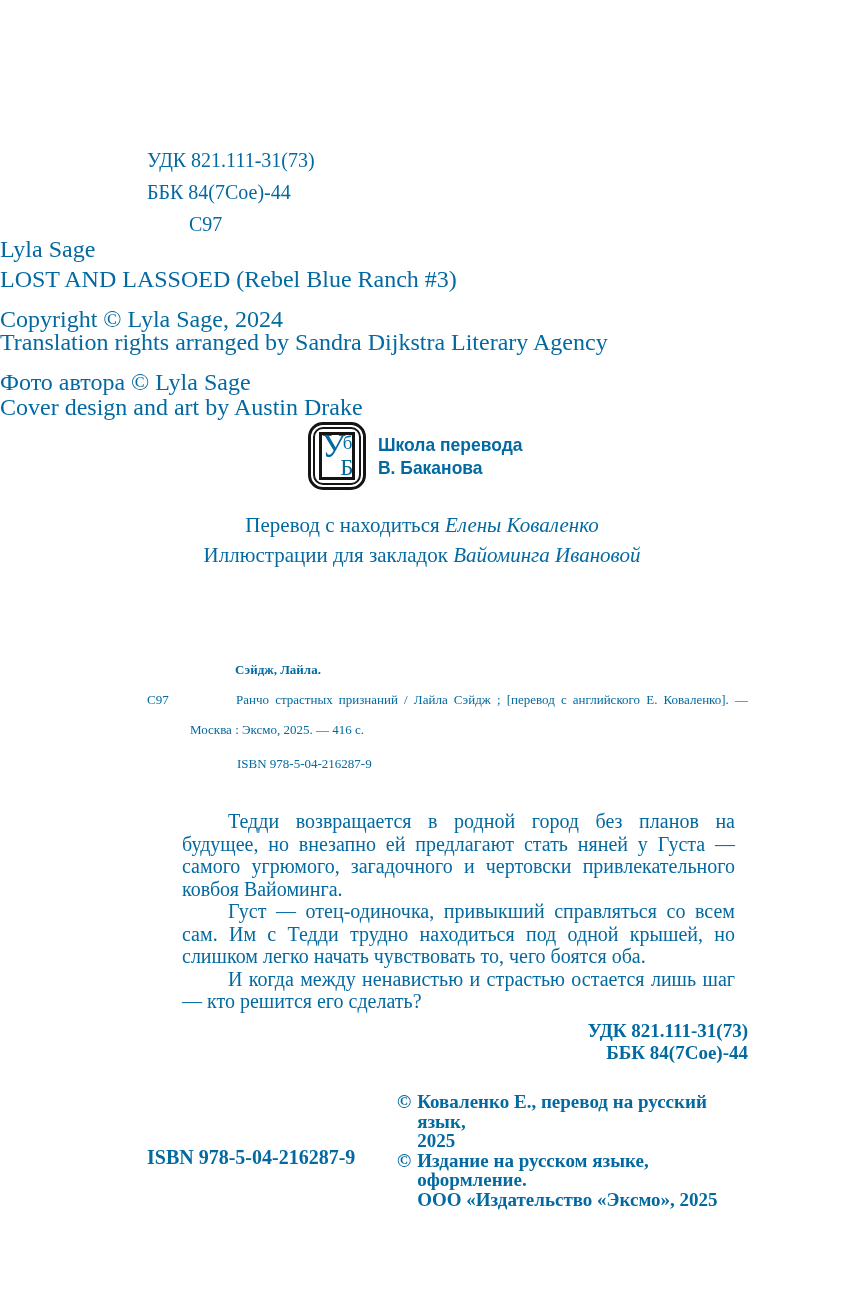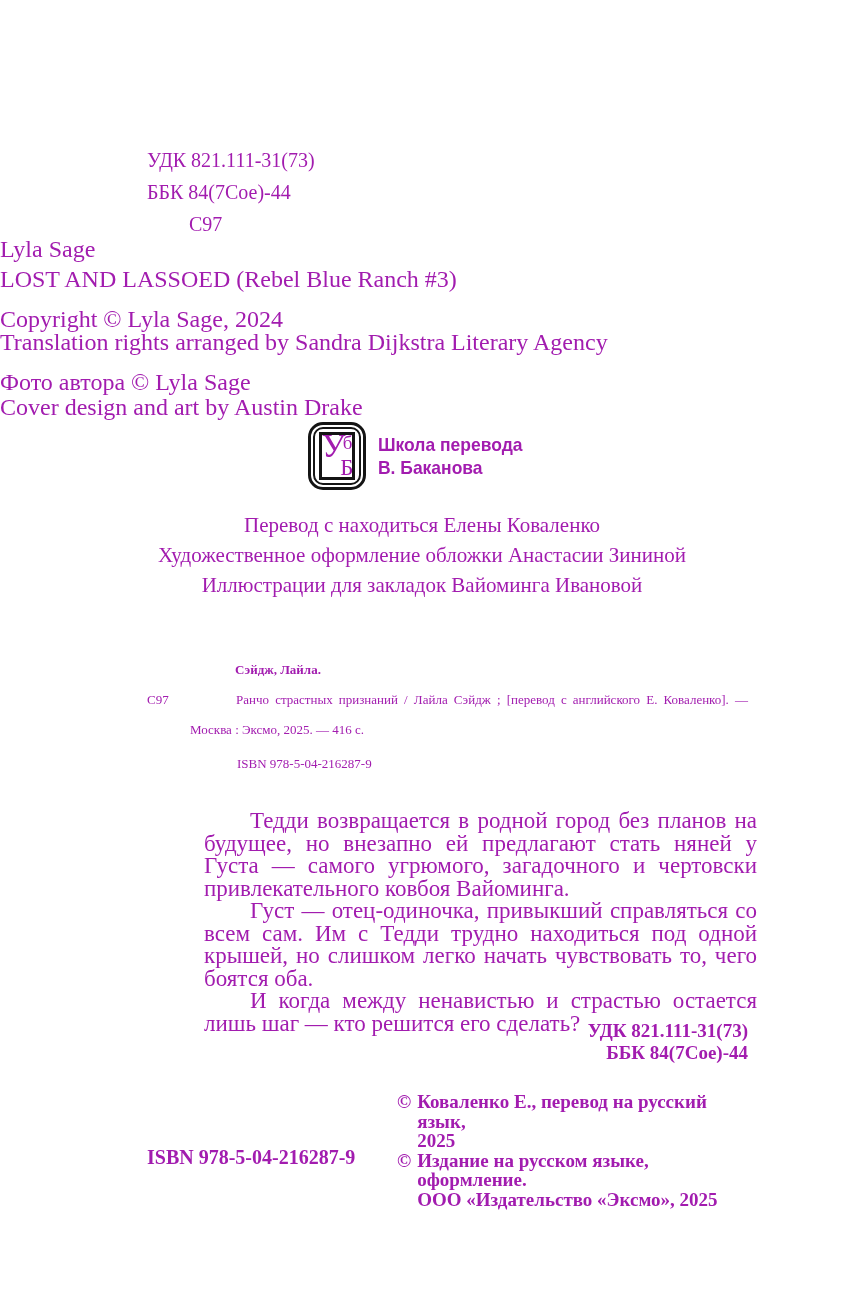--- a/index.html
+++ b/index.html
@@ -1,20 +1,20 @@
 <!DOCTYPE html>
 <html><head>
 <meta charset="utf-8">
 <style>
   html,body{margin:0;padding:0;background:#ffffff;}
   .page{
     position:relative;
     width:844px;height:1311px;
     background:#ffffff;
-    color:#a21caf;
+    color:#0369a1;
     font-family:"Liberation Serif","DejaVu Serif",serif;
     overflow:hidden;
   }
   
   .top-codes{position:absolute;left:147px;top:144px;font-size:20px;line-height:32px;}
   .top-codes .code-line{white-space:nowrap;}
   .top-codes .auth-code{padding-left:42px;}
   
   .title-block{position:absolute;left:0;right:0;top:234px;text-align:left;font-size:24px;}
   .tb-group1{line-height:30px;}
@@ -24,30 +24,30 @@
   .logo-row{position:absolute;left:0;right:0;top:422px;display:flex;justify-content:center;align-items:center;gap:12px;}
   .logo-box{width:58px;height:68px;border:3px solid #141414;border-radius:15px;padding:2px;box-sizing:border-box;}
   .logo-box-inner{width:100%;height:100%;border:2px solid #141414;border-radius:10px;box-sizing:border-box;display:flex;align-items:center;justify-content:center;}
   .logo-rect{width:36px;height:48px;border:3px solid #141414;box-sizing:border-box;position:relative;}
   .logo-rect .m-top{position:absolute;left:-1px;top:-6px;font-size:34px;line-height:34px;}
   .logo-rect .m-mid{position:absolute;right:0px;top:-2px;font-size:19px;line-height:19px;}
   .logo-rect .m-bottom{position:absolute;right:-1px;bottom:-2px;font-size:23px;line-height:23px;}
   .logo-label{font-family:"Liberation Sans","DejaVu Sans",sans-serif;font-weight:bold;font-size:19px;line-height:23px;transform:scaleX(0.92);transform-origin:left center;white-space:nowrap;}
   
   .credits{position:absolute;left:0;right:0;top:510px;text-align:center;font-size:21px;line-height:30px;}
-  .credits .name{margin-top:24px;}
+  .credits .name{font-style:italic;margin-top:24px;}
   
   .catalog{position:absolute;left:147px;top:655px;width:601px;font-size:13px;line-height:30px;}
   .catalog-author{font-weight:bold;padding-left:88px;}
   .catalog-body{position:relative;}
   .catalog-code{position:absolute;left:0;top:0;}
   .catalog-entry{margin-left:43px;width:558px;text-align:justify;text-indent:46px;box-sizing:border-box;}
   .catalog-isbn{margin-left:90px;margin-top:4px;}
   
-  .annotation{position:absolute;left:204px;top:810px;width:553px;font-size:23px;line-height:22.5px;text-align:justify;}
+  .annotation{position:absolute;left:182px;top:810px;width:553px;font-size:20px;line-height:22.5px;text-align:justify;}
   .annotation p{margin:0;text-indent:46px;}
   
   .bottom-codes{position:absolute;right:96px;top:1020px;text-align:right;font-weight:bold;font-size:19px;line-height:22px;white-space:nowrap;}
   
   .footer-isbn{position:absolute;left:147px;top:1146px;font-weight:bold;font-size:20px;white-space:nowrap;}
   .footer-copyrights{position:absolute;left:397px;top:1092px;width:352px;font-weight:bold;font-size:19px;line-height:19.5px;}
   .cp-entry{display:flex;}
   .cp-sym{margin-right:6px;flex:0 0 auto;}
 </style>
 </head>
@@ -87,21 +87,20 @@
       </div>
     </div>
     <div class="logo-label">
       <div>Школа перевода</div>
       <div>В. Баканова</div>
     </div>
   </div>
 
   <div class="credits">
     <div><span>Перевод с находиться </span><span class="name">Елены Коваленко</span></div>
-    <div><span>Художественное оформление обложки </span><span class="name">Анастасии Зининой</span></div>
     <div><span>Иллюстрации для закладок </span><span class="name">Вайоминга Ивановой</span></div>
   </div>
 
   <div class="catalog">
     <div class="catalog-author">Сэйдж, Лайла.</div>
     <div class="catalog-body">
       <div class="catalog-code">С97</div>
       <div class="catalog-entry">Ранчо страстных признаний / Лайла Сэйдж ; [перевод с английского Е. Коваленко]. — Москва : Эксмо, 2025. — 416 с.</div>
     </div>
     <div class="catalog-isbn">ISBN 978-5-04-216287-9</div>

